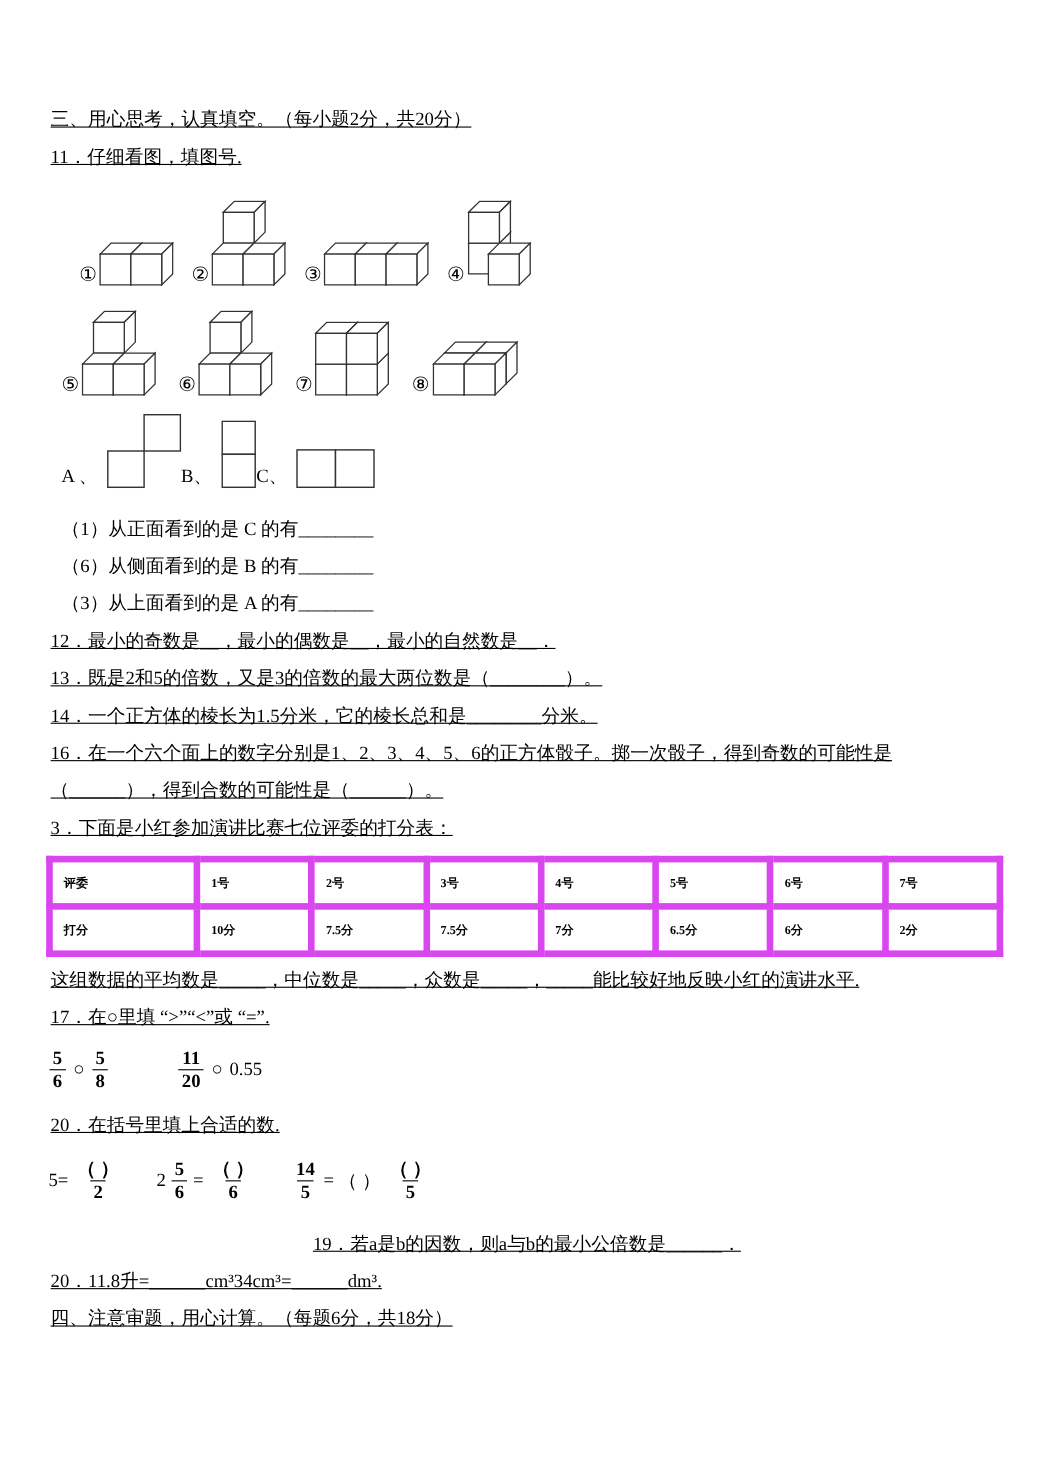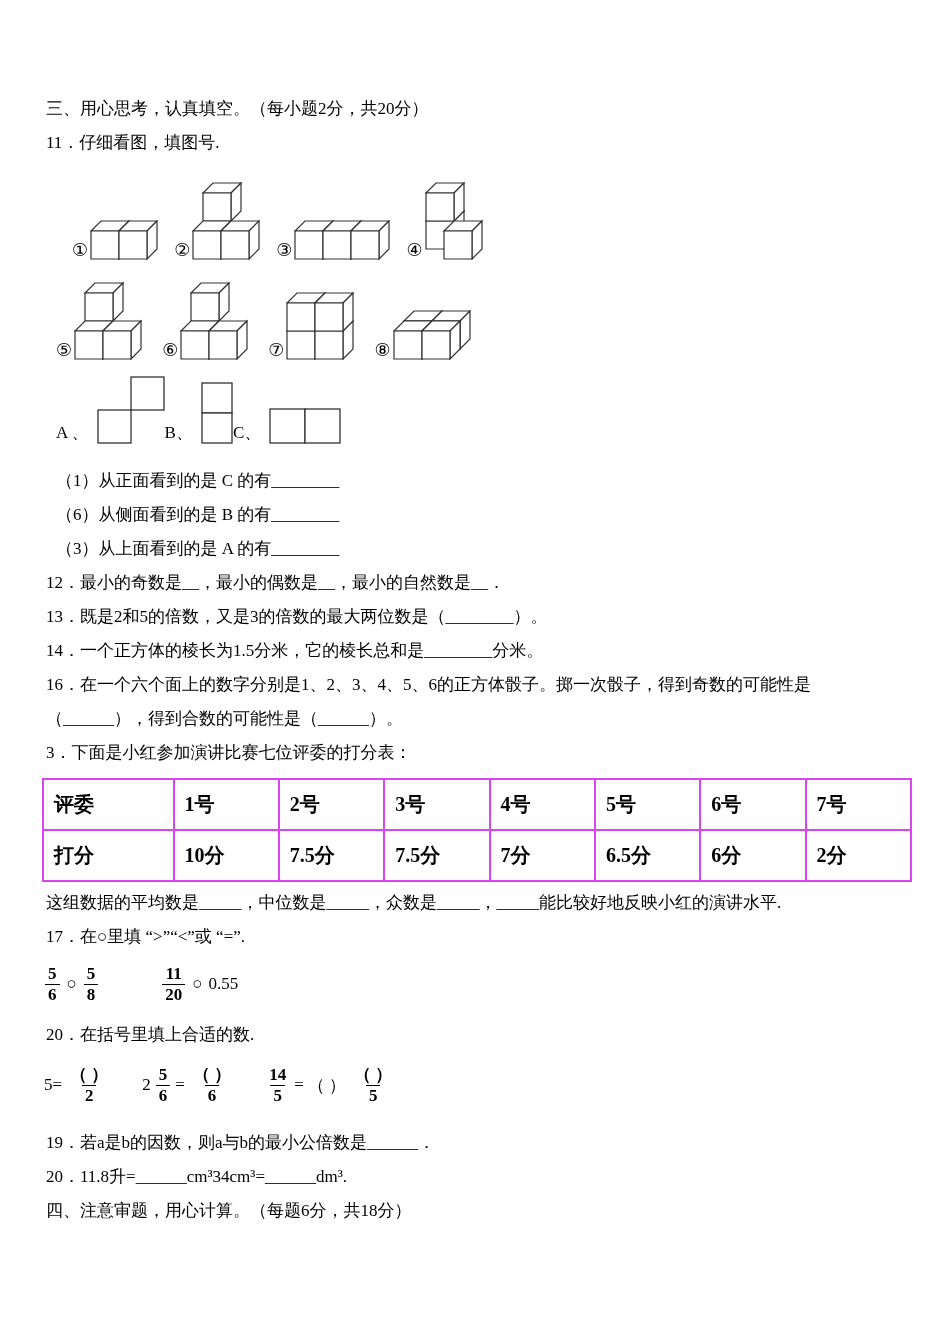--- a/index.html
+++ b/index.html
@@ -3,21 +3,21 @@
 <meta charset="utf-8">
 <style>
   html,body{margin:0;padding:0;background:#ffffff;}
   .page{
     width:950px;height:1344px;background:#fff;margin:0 auto;box-sizing:border-box;
     padding:92px 38px 20px 42px;
     font-family:"Liberation Serif","DejaVu Serif",serif;
     color:#000;font-size:17px;position:relative;overflow:hidden;
   }
   p{margin:0;line-height:34px;}
-  .q{padding-left:4px;}
+  .q{padding-left:4px;text-decoration:underline;}
   .sub{padding-left:14px;}
   .subs{margin-top:20px;}
 
   
   .figrow{display:flex;align-items:flex-end;min-height:78px;}
   .figrow1{margin-top:22px;margin-left:30px;gap:16px;}
   .figrow2{margin-top:22px;margin-left:14px;gap:20px;}
   .figitem{display:inline-flex;align-items:flex-end;gap:2px;}
   .figlabel{font-family:"DejaVu Sans","Liberation Sans",sans-serif;font-size:18px;line-height:1;margin-bottom:1px;}
   .cubefig{display:block;}
@@ -26,38 +26,38 @@
   
   .shaperow{display:flex;align-items:flex-end;margin-top:14px;margin-left:14px;min-height:70px;}
   .shaperow .shapelabel{line-height:1;margin:0 8px 3px 0;}
   .shape rect{fill:#fff;stroke:#333;stroke-width:1.3;}
   .gapB{margin-left:42px;}
   .gapC{margin-left:44px;}
 
   
   .score-table{border-collapse:collapse;width:100%;table-layout:fixed;margin:8px 0 4px 0;}
   .score-table td{
-    border:2px solid #d946ef;padding:11px 10px;font-weight:700;font-size:20px;
+    border:6px solid #d946ef;padding:11px 10px;font-weight:700;font-size:11px;
     vertical-align:middle;text-align:left;overflow:hidden;white-space:nowrap;
   }
   .score-table td:first-child{width:12.5%;}
 
   
   .mathline{display:flex;align-items:center;}
   .m17{gap:62px;margin:4px 0 8px 2px;min-height:52px;}
   .m18{gap:30px;margin:4px 0 12px 2px;min-height:58px;}
   .mgroup{display:inline-flex;align-items:center;gap:4px;}
   .frac{display:inline-flex;flex-direction:column;align-items:center;vertical-align:middle;
         font-weight:700;line-height:1.15;margin:0 1px;text-align:center;}
   .fnum{display:block;padding:0 3px;}
   .fden{display:block;border-top:1.6px solid #000;padding:0 3px;}
   .bold{font-weight:400;}
   .mop{margin:0 2px;font-size:17px;}
 
-  .q19{margin-top:10px;}
+  .q19{margin-top:10px;text-align:center;}
 </style>
 </head>
 <body>
 
 <div class="page">
 
   <p class="q">三、用心思考，认真填空。（每小题2分，共20分）</p>
   <p class="q">11．仔细看图，填图号.</p>
 
   <div class="figrow figrow1">

